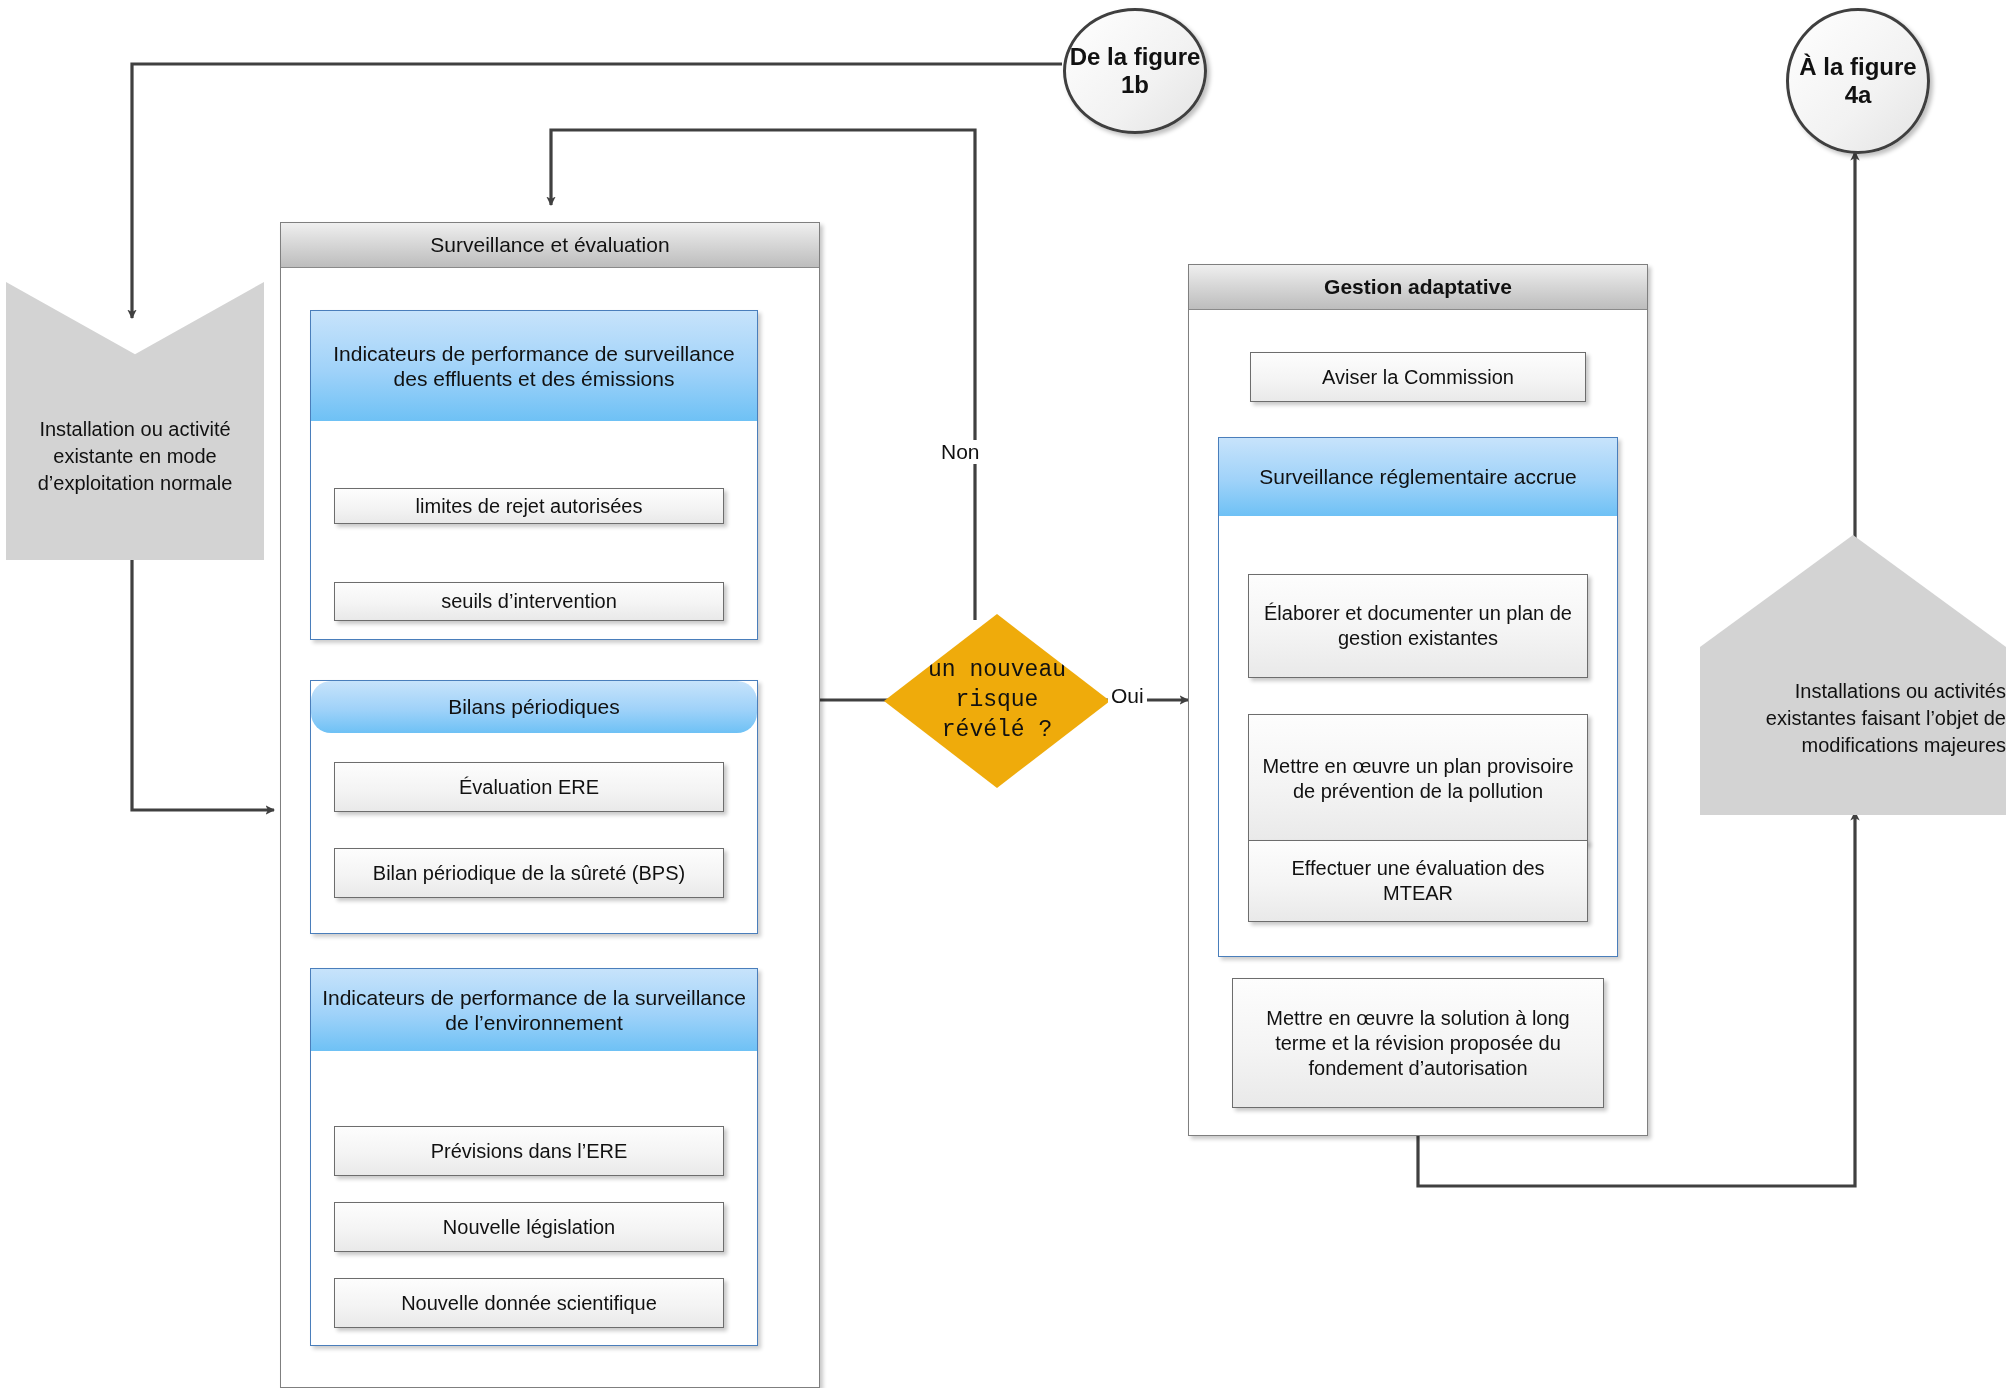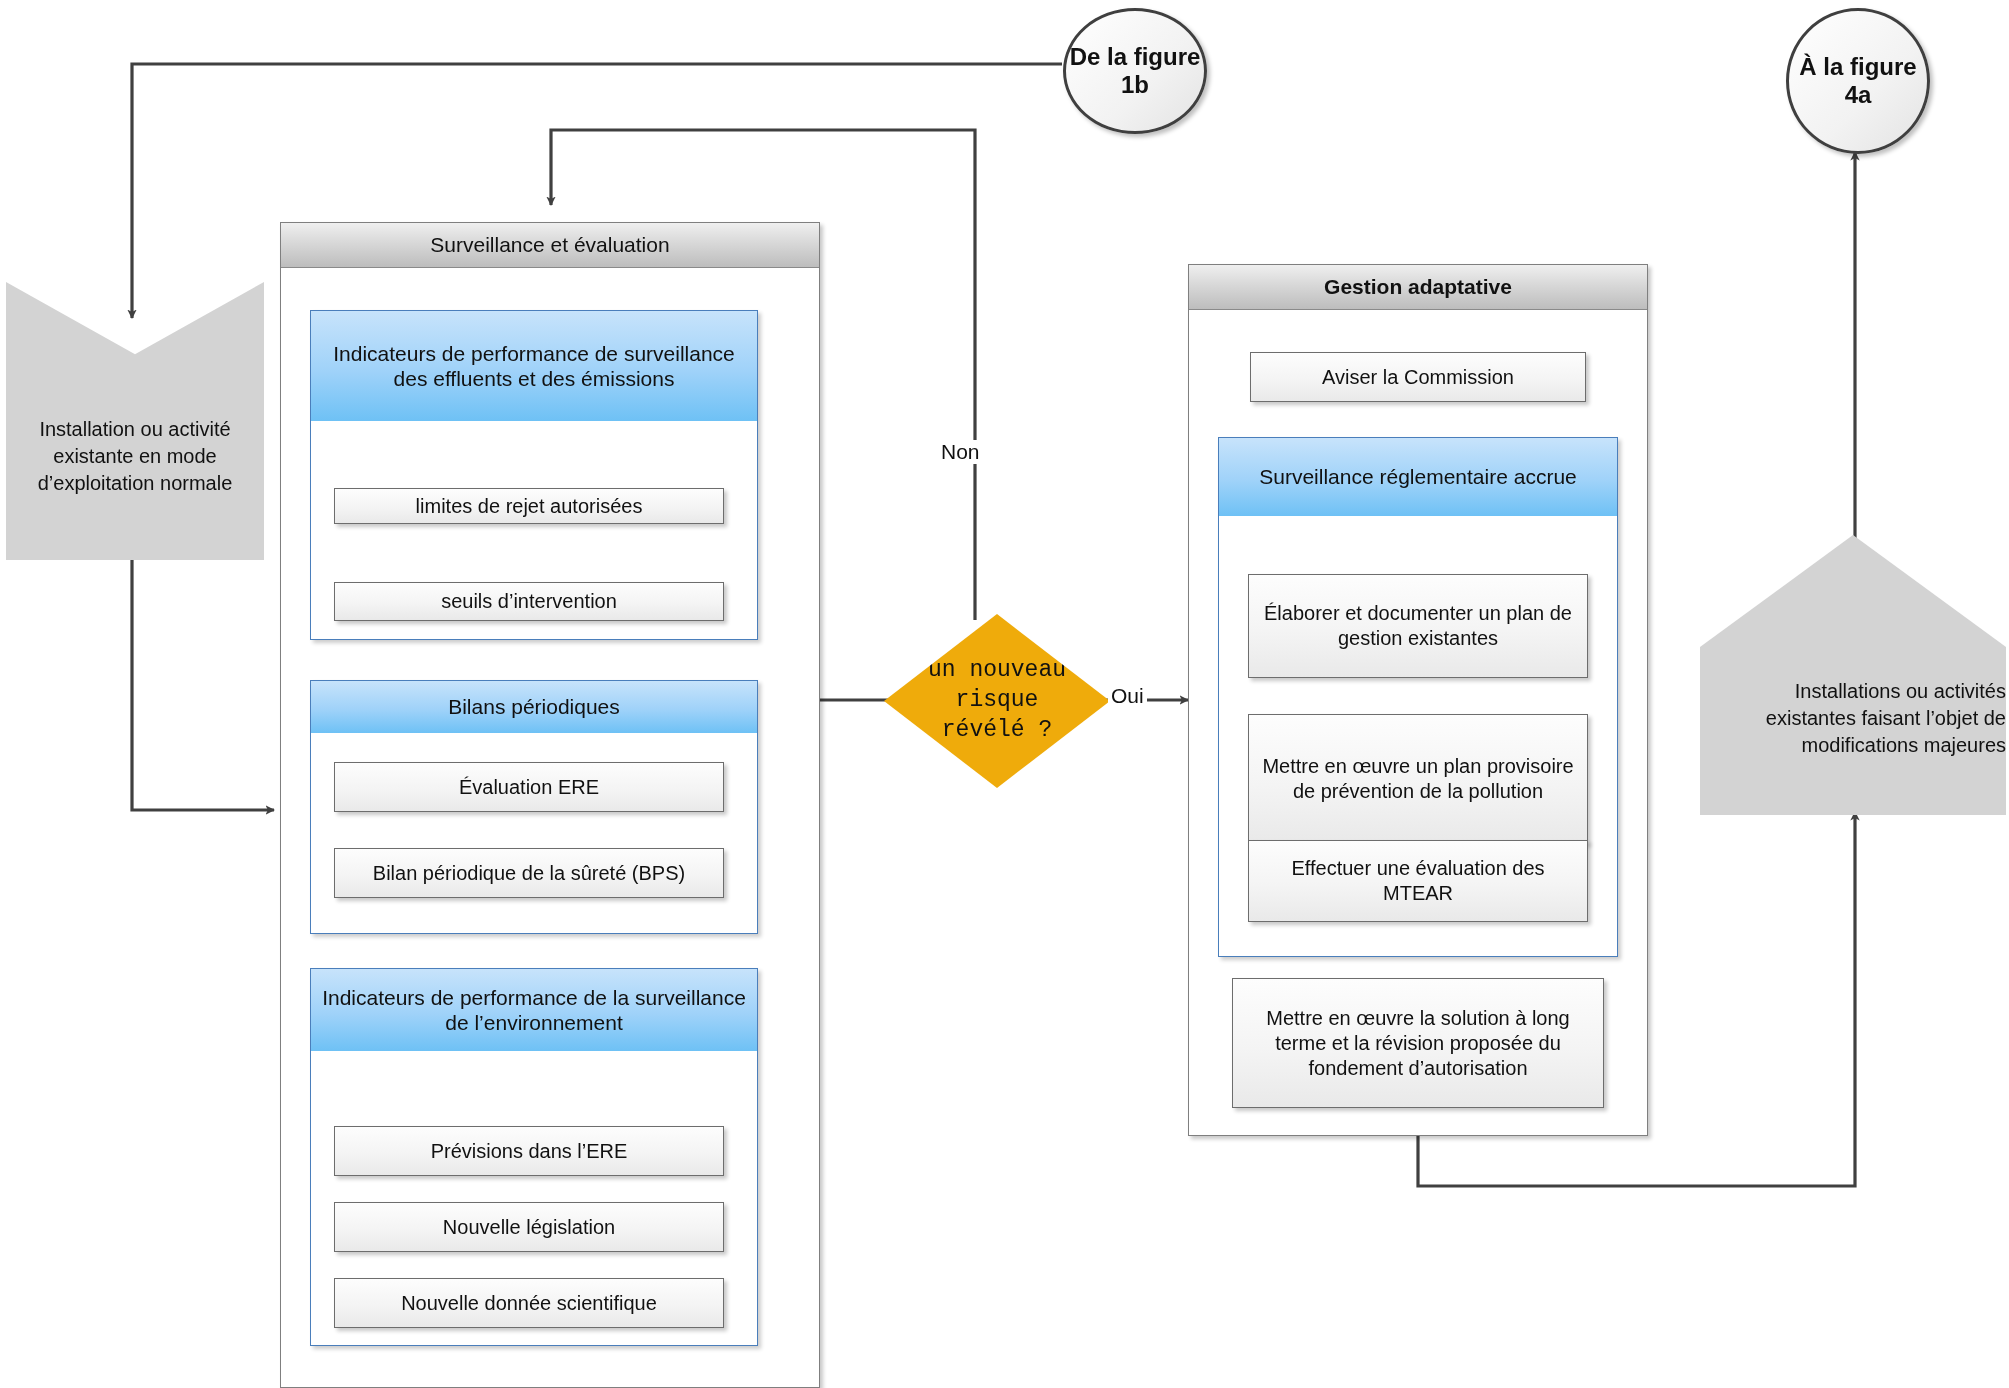--- a/index.html
+++ b/index.html
@@ -129,21 +129,21 @@
     <div class="bluehdr" style="height:110px;">Indicateurs de performance de surveillance des effluents et des émissions</div>
   </div>
   <div class="pbox" style="left:334px;top:488px;width:390px;height:36px;">
     <span>limites de rejet autorisées</span>
   </div>
   <div class="pbox" style="left:334px;top:566px;width:390px;height:39px;margin-top:16px;">
     <span>seuils d’intervention</span>
   </div>
 
   <div class="bluegroup" style="left:310px;top:680px;width:448px;height:254px;">
-    <div class="bluehdr" style="height:52px;">Bilans périodiques</div>
+    <div class="bluehdr" style="height:52px;border-radius:20px;">Bilans périodiques</div>
   </div>
   <div class="pbox" style="left:334px;top:762px;width:390px;height:50px;">
     <span>Évaluation ERE</span>
   </div>
   <div class="pbox" style="left:334px;top:848px;width:390px;height:50px;">
     <span>Bilan périodique de la sûreté (BPS)</span>
   </div>
 
   <div class="bluegroup" style="left:310px;top:968px;width:448px;height:378px;">
     <div class="bluehdr" style="height:82px;">Indicateurs de performance de la surveillance de l’environnement</div>

